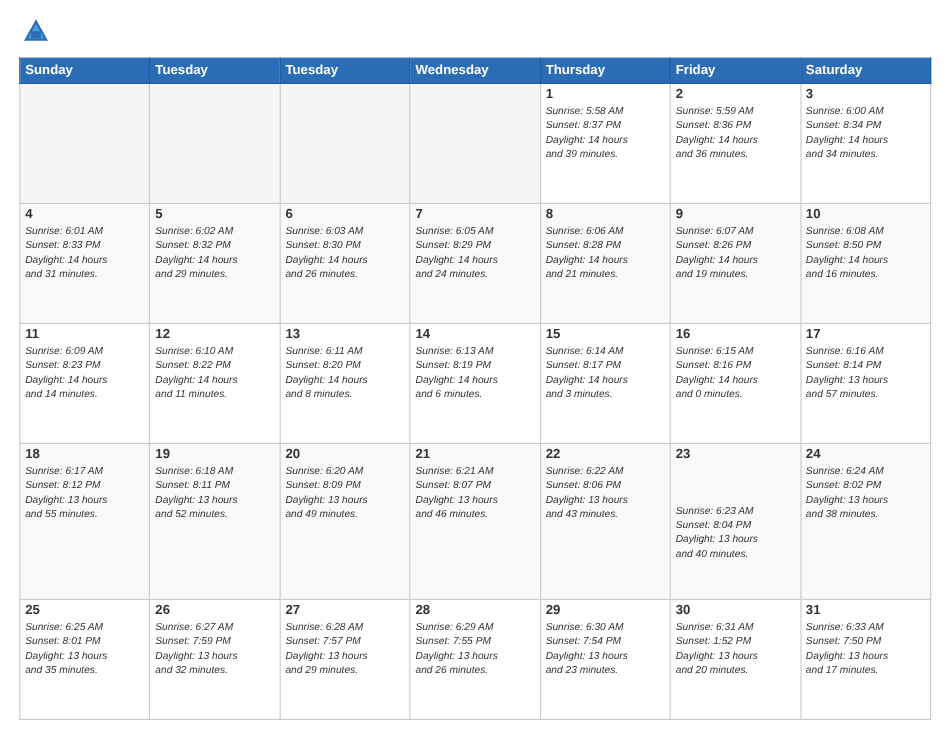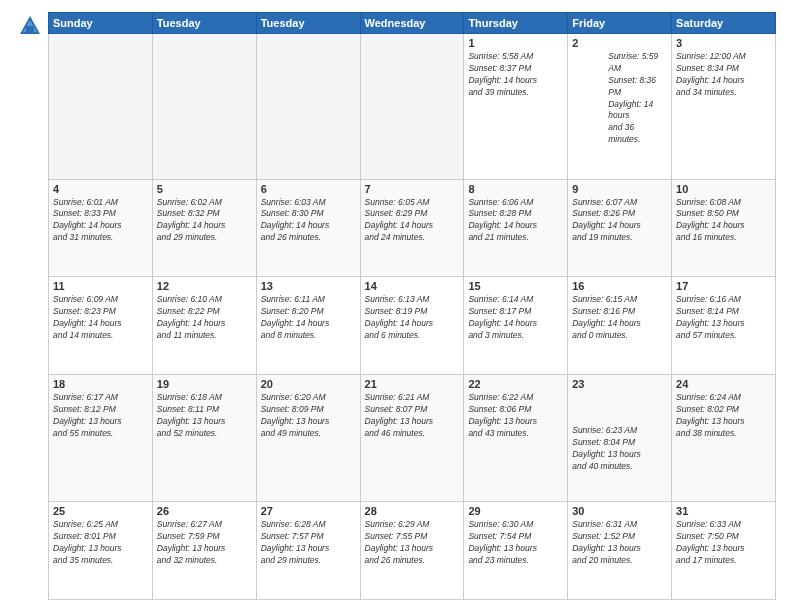--- a/index.html
+++ b/index.html
@@ -8,21 +8,21 @@
       background: #fff;
       width: 792px;
       height: 612px;
       overflow: hidden;
     }
     .page {
       width: 792px;
       height: 612px;
       padding: 12px 16px;
       display: flex;
-      flex-direction: row;
+      flex-direction: column;
     }
     .header {
       display: flex;
       align-items: flex-start;
       justify-content: space-between;
       margin-bottom: 8px;
     }
     .logo {
       display: flex;
       align-items: center;
@@ -146,28 +146,28 @@
           <td class="empty"></td>
           <td>
             <span class="day-number">1</span>
             <div class="day-info" style="white-space: pre-line;">Sunrise: 5:58 AM
 Sunset: 8:37 PM
 Daylight: 14 hours
 and 39 minutes.</div>
           </td>
           <td>
             <span class="day-number">2</span>
-            <div class="day-info" style="white-space: pre-line; margin-left: 36px;">Sunrise: 5:59 AM
+            <div class="day-info" style="white-space: pre-line;">Sunrise: 5:59 AM
 Sunset: 8:36 PM
 Daylight: 14 hours
 and 36 minutes.</div>
           </td>
           <td>
             <span class="day-number">3</span>
-            <div class="day-info" style="white-space: pre-line;">Sunrise: 12:00 AM
+            <div class="day-info" style="white-space: pre-line;">Sunrise: 6:00 AM
 Sunset: 8:34 PM
 Daylight: 14 hours
 and 34 minutes.</div>
           </td>
         </tr>
         <tr>
           <td>
             <span class="day-number">4</span>
             <div class="day-info" style="white-space: pre-line;">Sunrise: 6:01 AM
 Sunset: 8:33 PM

